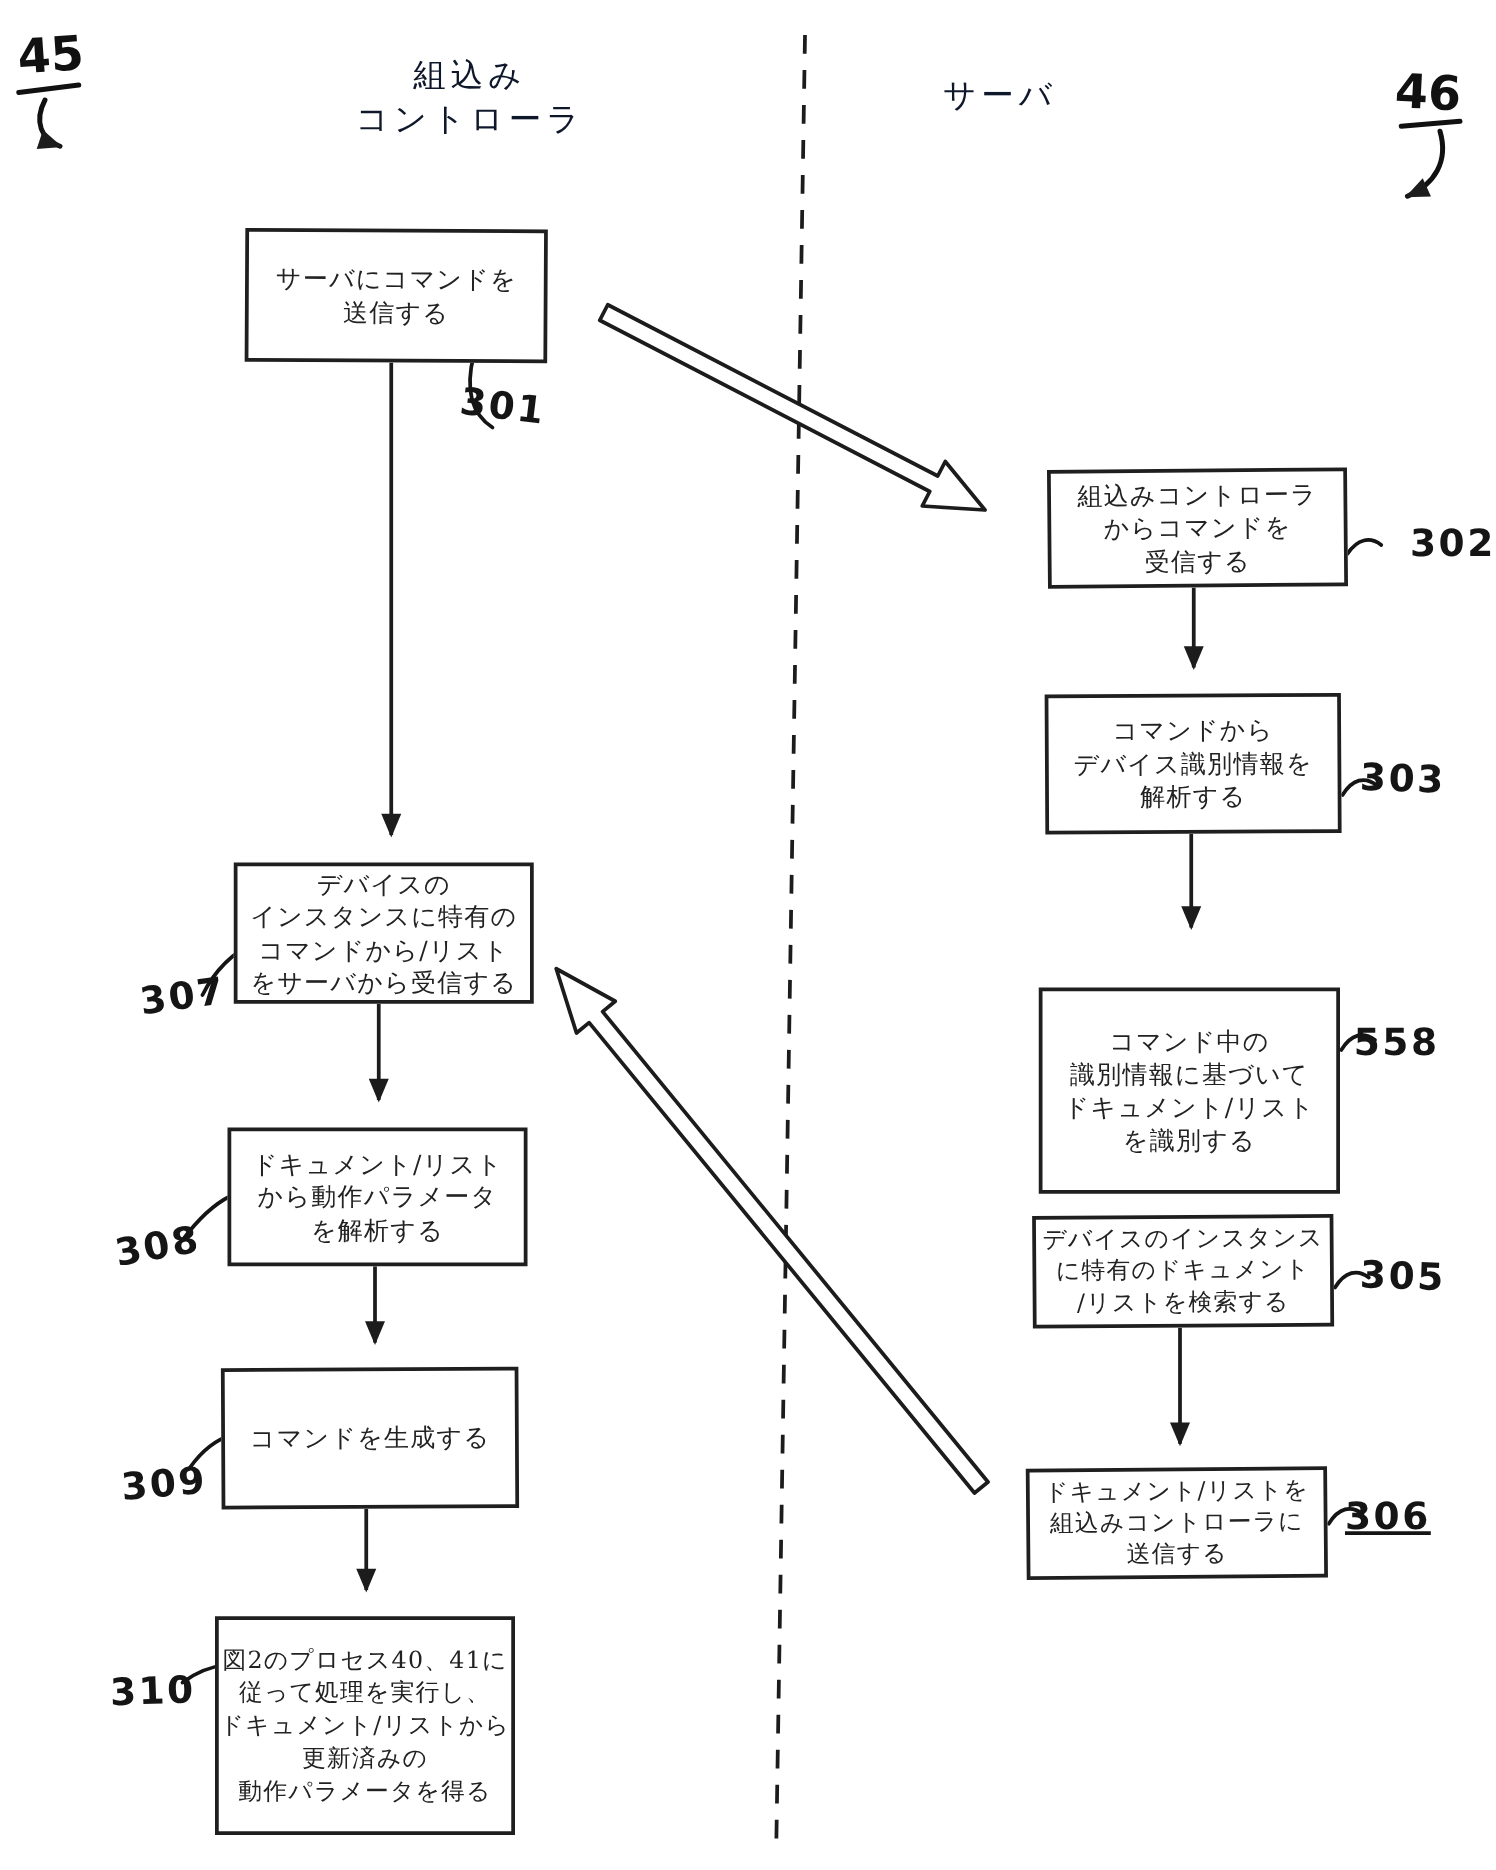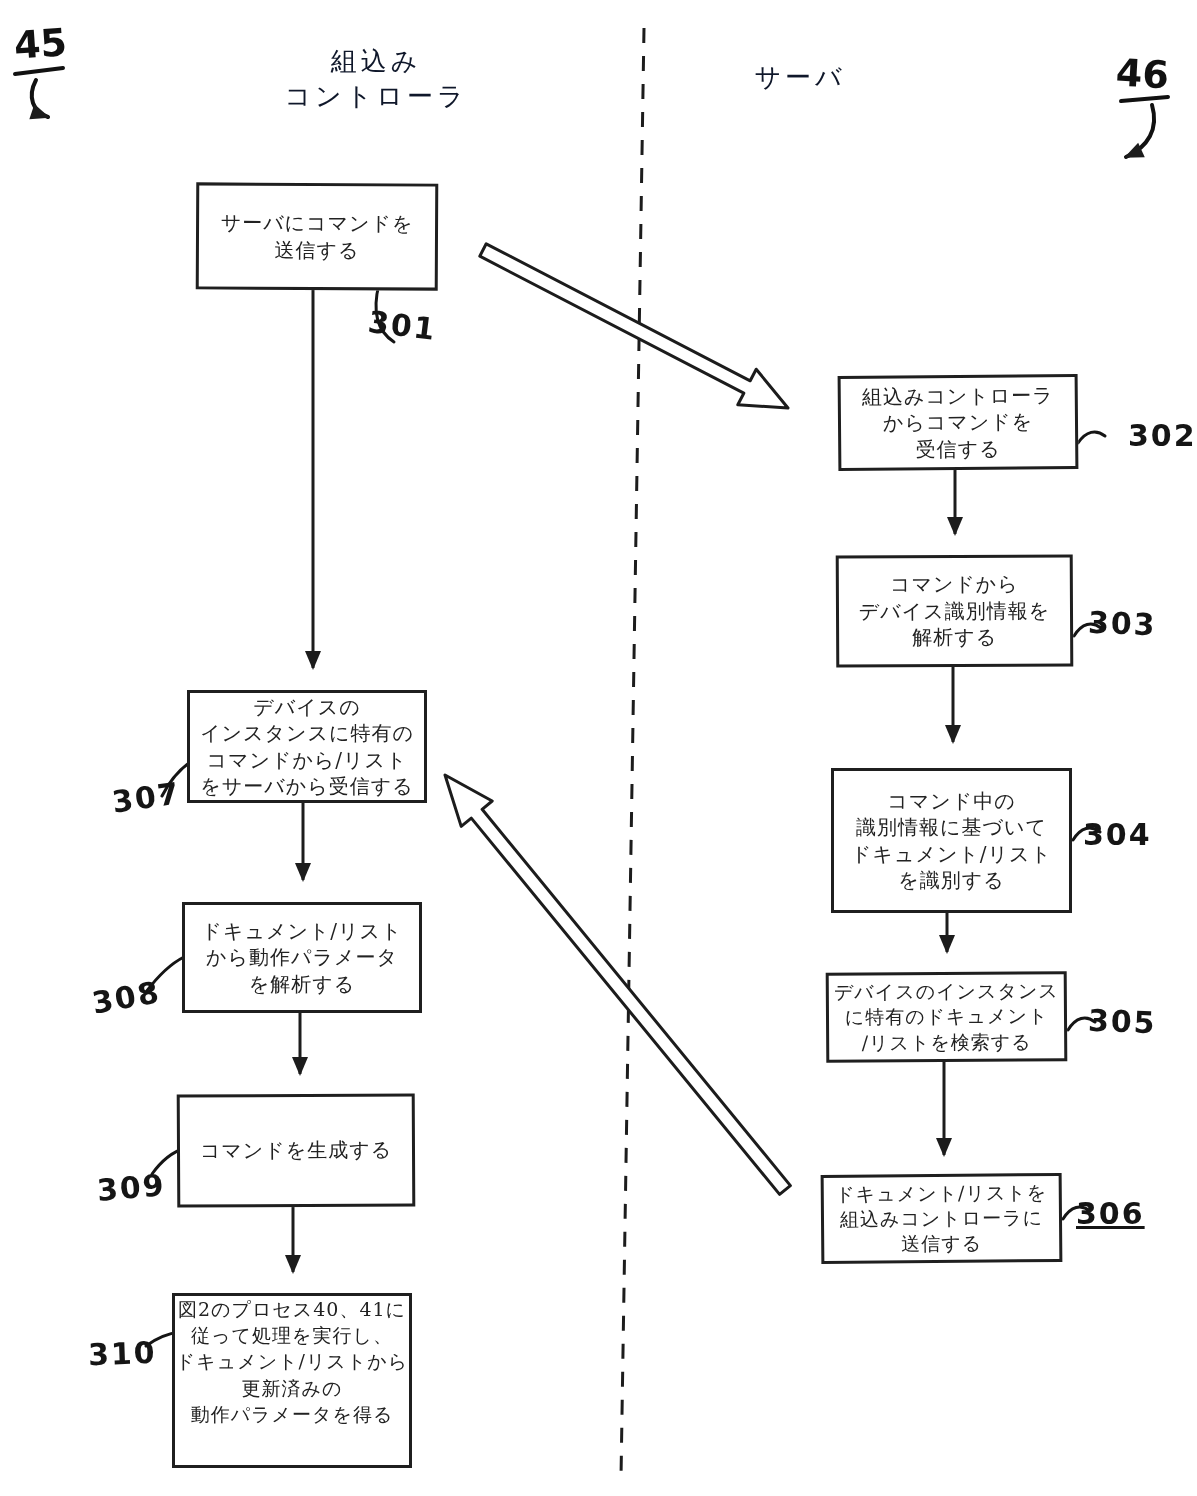--- a/index.html
+++ b/index.html
@@ -24,25 +24,25 @@
     text-align:center;
     font-size:20px;
     line-height:1.32;
     letter-spacing:1px;
     color:#222;
   }
   #b301{left:196px;top:183px;width:242px;height:107px;transform:rotate(.3deg);}
   #b307{left:187px;top:690px;width:240px;height:113px;}
   #b308{left:182px;top:902px;width:240px;height:111px;}
   #b309{left:177px;top:1094px;width:238px;height:113px;transform:rotate(-.3deg);}
-  #b310{left:172px;top:1293px;width:240px;height:175px;align-items:flex-start;padding-top:0;}
+  #b310{left:172px;top:1293px;width:240px;height:175px;align-items:flex-start;padding-top:19px;}
   #b310 .box-text{font-size:19px;line-height:1.38;}
   #b302{left:838px;top:375px;width:240px;height:95px;transform:rotate(-.5deg);}
   #b303{left:836px;top:555px;width:237px;height:112px;transform:rotate(-.3deg);}
-  #b304{left:831px;top:768px;width:241px;height:145px;}
+  #b304{left:831px;top:790px;width:241px;height:165px;}
   #b305{left:826px;top:972px;width:241px;height:90px;transform:rotate(-.4deg);}
   #b305 .box-text{font-size:19px;}
   #b306{left:821px;top:1174px;width:241px;height:89px;transform:rotate(-.5deg);}
   #b306 .box-text{font-size:19px;}
   .lane-title{
     position:absolute;
     white-space:pre-line;
     text-align:center;
     font-size:26px;
     letter-spacing:4px;
@@ -184,21 +184,21 @@
   </div>
   <div class="box" id="b306">
     <div class="box-text">ドキュメント/リストを
 組込みコントローラに
 送信する</div>
   </div>
 
   <div class="ref" id="r301">301</div>
   <div class="ref" id="r302">302</div>
   <div class="ref" id="r303">303</div>
-  <div class="ref" id="r304">304</div>
+  <div class="ref" id="r304">558</div>
   <div class="ref" id="r305">305</div>
   <div class="ref" id="r306">306</div>
   <div class="ref" id="r307">307</div>
   <div class="ref" id="r308">308</div>
   <div class="ref" id="r309">309</div>
   <div class="ref" id="r310">310</div>
 
 </div>
 
 </body></html>

